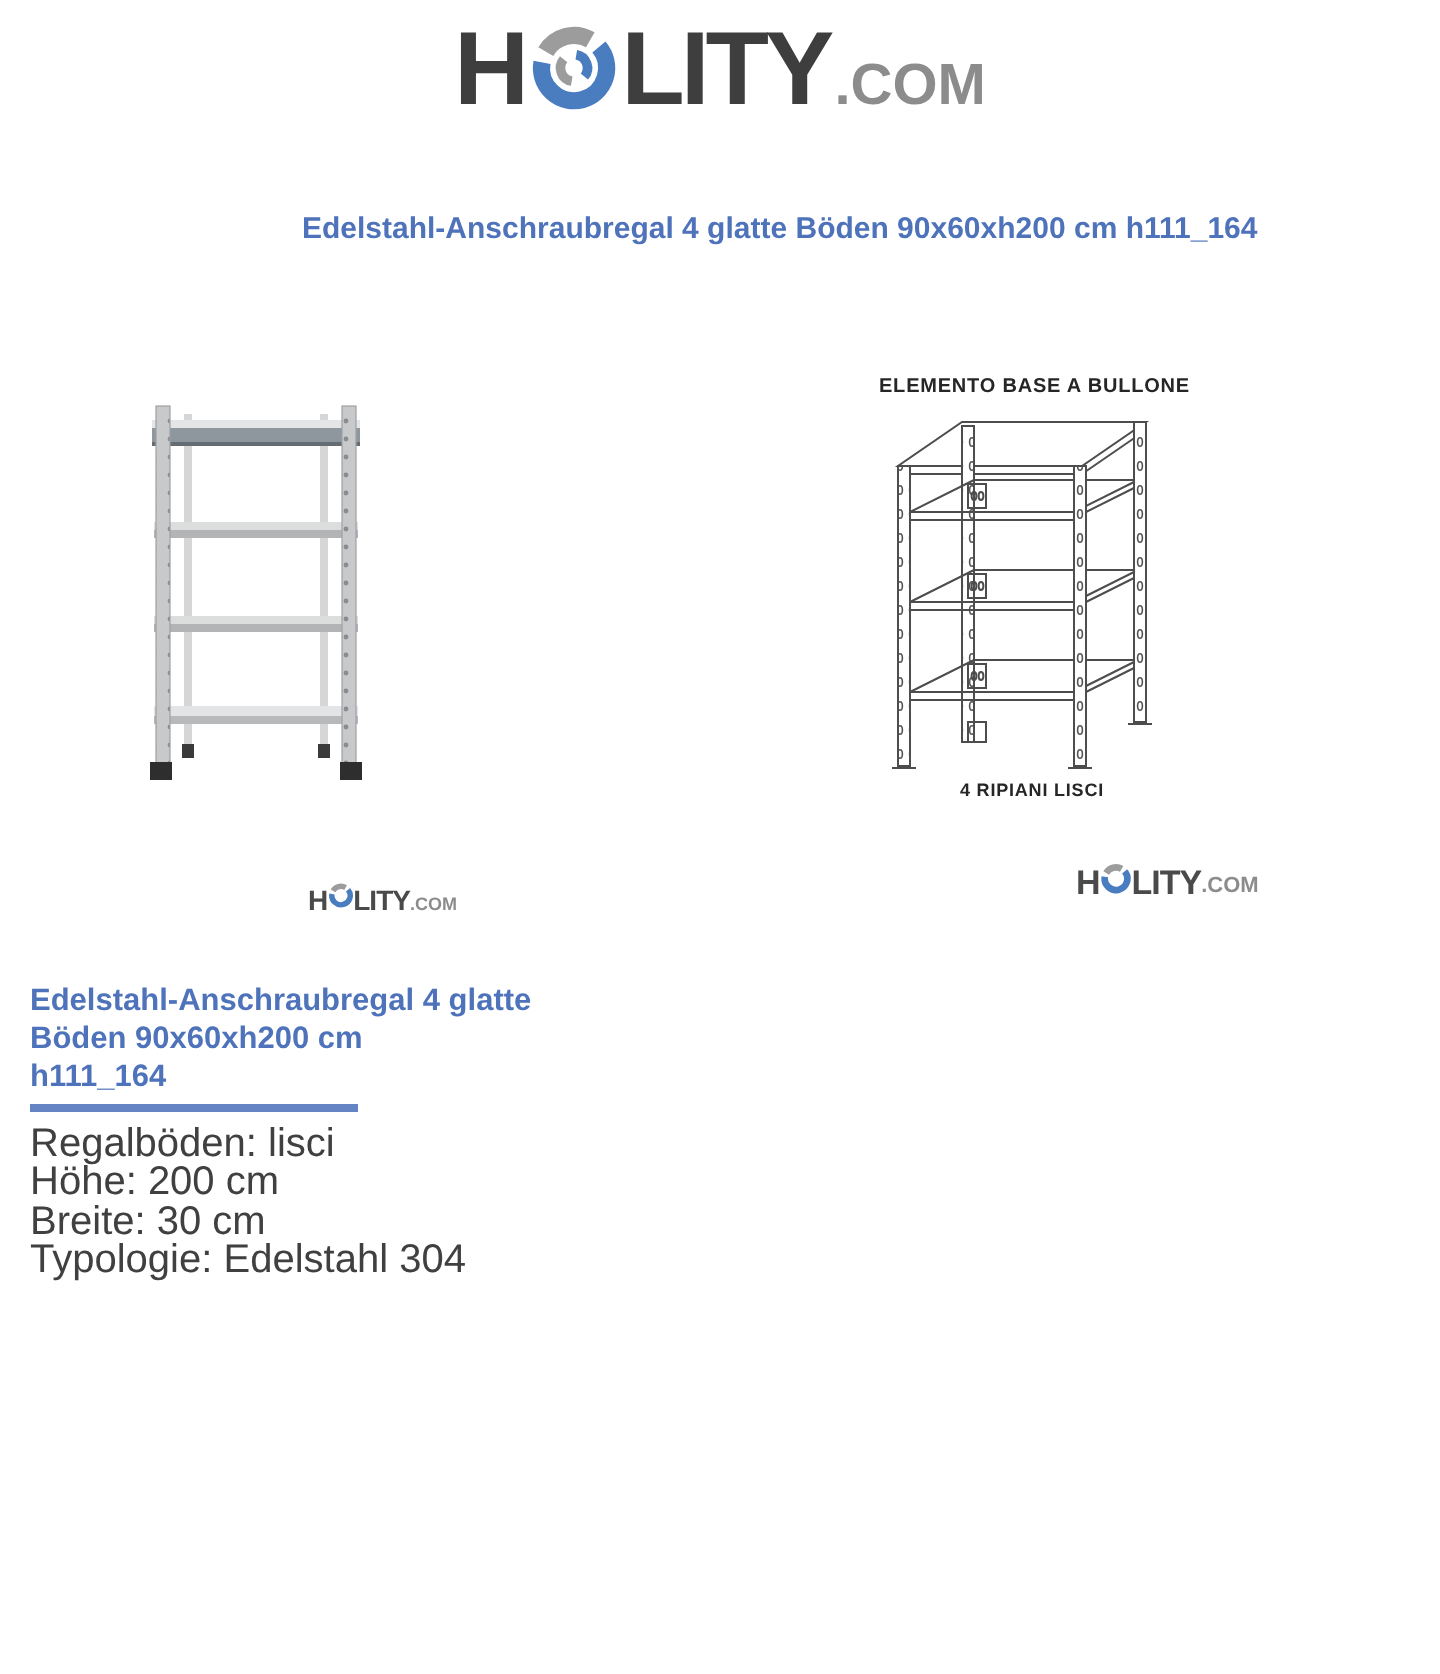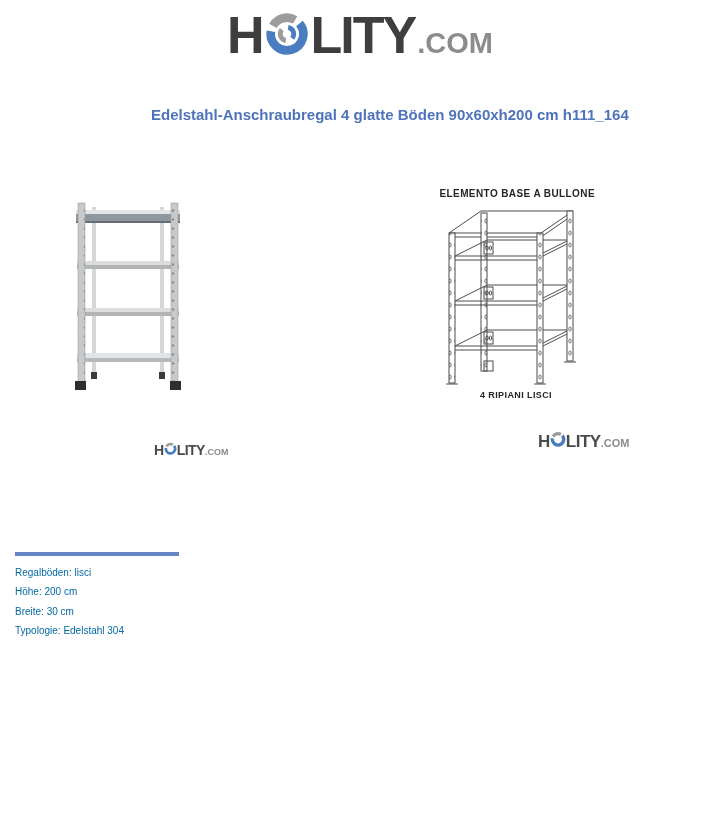--- a/index.html
+++ b/index.html
@@ -63,21 +63,21 @@
   .product-heading {
     position:absolute; left:15px; top:491px; width:320px;
     font-size:15.5px; font-weight:bold; color:#4e73bb; line-height:19px;
   }
   .heading-underline {
     position:absolute; left:15px; top:552px; width:164px; height:4px;
     background:#6484c4;
   }
   .specs-list {
     position:absolute; left:15px; top:563px; width:340px;
-    font-size:10px; color:#0369a1; line-height:19.3px;
+    font-size:20px; color:#404040; line-height:19.3px;
   }
   .spec-row { white-space:nowrap; }
 </style>
 </head>
 <body>
 
 <div id="page">
 
   <div class="logo-row">
     <span class="logo-letter">H</span>
@@ -211,20 +211,25 @@
     <span>
       <svg width="16" height="16" viewBox="0 0 48 48">
         <path d="M 9.3 16.5 A 17 17 0 0 1 32.5 10.3" stroke="#9c9c9c" stroke-width="10" fill="none"></path>
         <path d="M 7.3 22.1 A 17 17 0 1 0 37 14.1" stroke="#4a7cc0" stroke-width="10" fill="none"></path>
       </svg>
     </span>
     <span class="wm-letter">LITY</span>
     <span class="wm-com">.COM</span>
   </div>
 
+  <div class="product-heading">
+    <div>Edelstahl-Anschraubregal 4 glatte</div>
+    <div>Böden 90x60xh200 cm</div>
+    <div>h111_164</div>
+  </div>
   <div class="heading-underline"></div>
 
   <div class="specs-list">
     <div class="spec-row">
       <span>Regalböden:</span>
       <span>lisci</span>
     </div>
     <div class="spec-row">
       <span>Höhe:</span>
       <span>200 cm</span>

